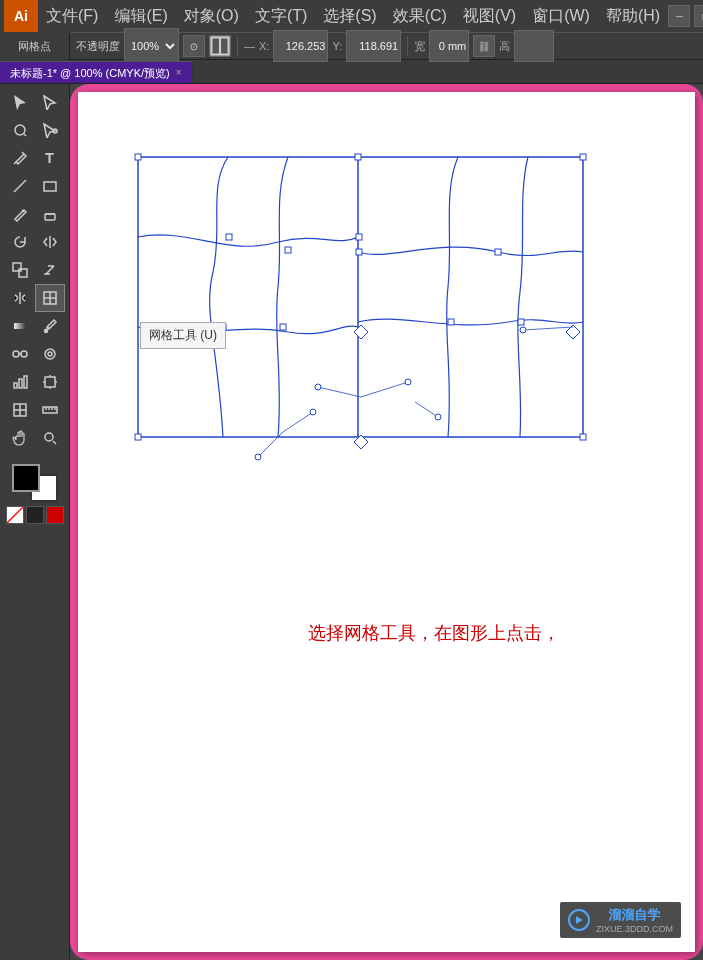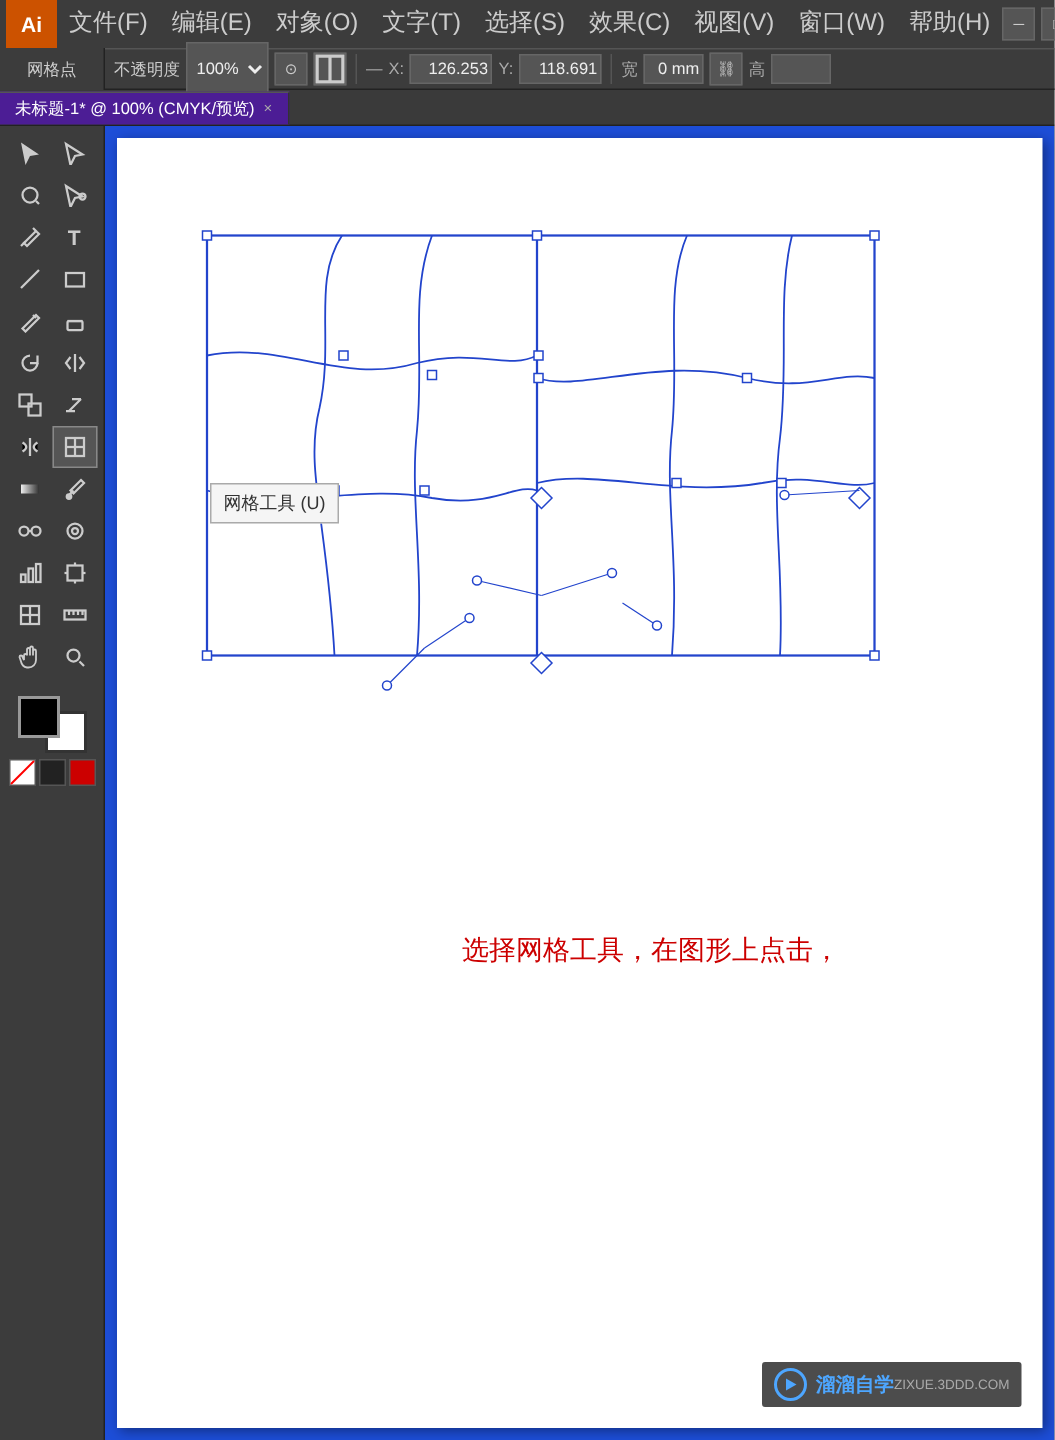--- a/index.html
+++ b/index.html
@@ -68,21 +68,21 @@
       font-size: 11px;
       border: 1px solid #666;
       height: 36px;
       padding: 0 2px;
     }
     .toolbar-input {
       background: #555;
       color: #eee;
       font-size: 11px;
       border: 1px solid #666;
-      height: 20px;
+      height: 32px;
       width: 55px;
       padding: 0 2px;
       text-align: right;
     }
     .toolbar-icon-btn {
       width: 22px;
       height: 22px;
       background: #555;
       border: 1px solid #666;
       display: flex;
@@ -229,23 +229,24 @@
     }
     .color-mini {
       width: 18px;
       height: 18px;
       border: 1px solid #555;
     }
 
     
     #canvas-area {
       flex: 1;
-      background: #1d4ed8;
+      background: #ec4899;
       position: relative;
       overflow: hidden;
+      border-radius: 19px;
     }
     #white-canvas {
       position: absolute;
       left: 8px;
       top: 8px;
       right: 8px;
       bottom: 8px;
       background: white;
       box-shadow: 2px 2px 8px rgba(0,0,0,0.4);
     }
@@ -287,21 +288,21 @@
     }
     #watermark .play-icon::after {
       content: '';
       border-left: 7px solid #4da6ff;
       border-top: 4px solid transparent;
       border-bottom: 4px solid transparent;
       margin-left: 2px;
     }
     #watermark-text {
       display: flex;
-      flex-direction: row;
+      flex-direction: column;
       align-items: center;
     }
   </style>
 </head>
 <body>
 
 <div id="menu-bar">
   <div id="ai-logo">Ai</div>
   <div class="menu-item">文件(F)</div>
   <div class="menu-item">编辑(E)</div>

